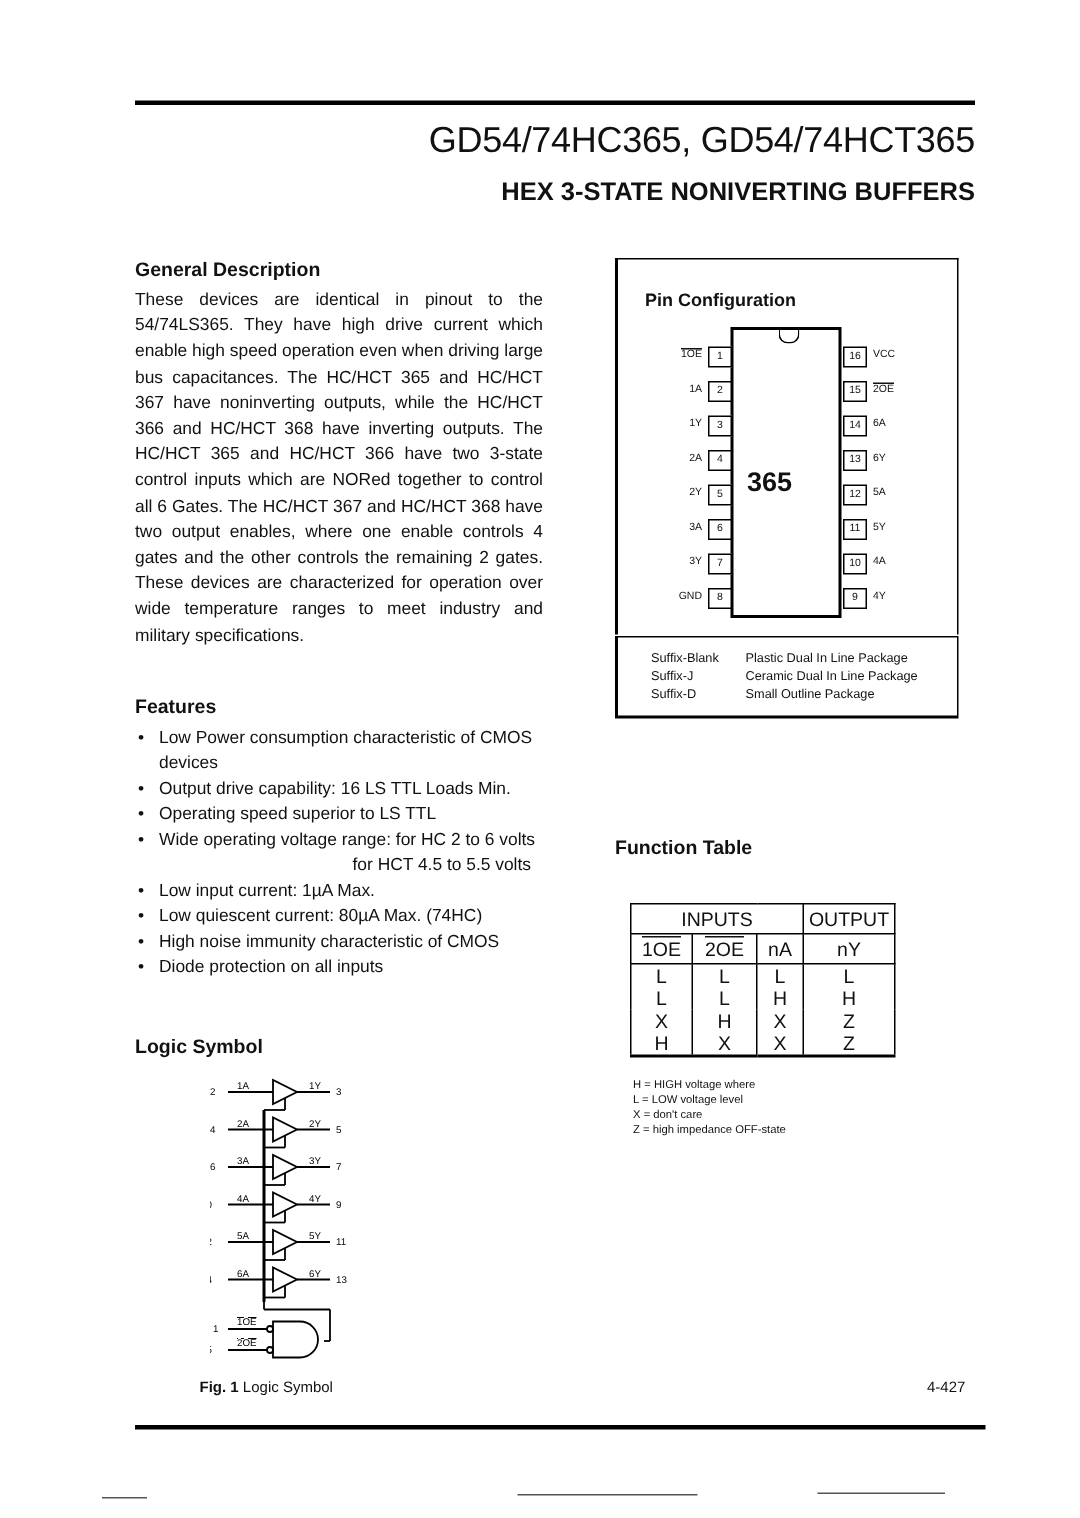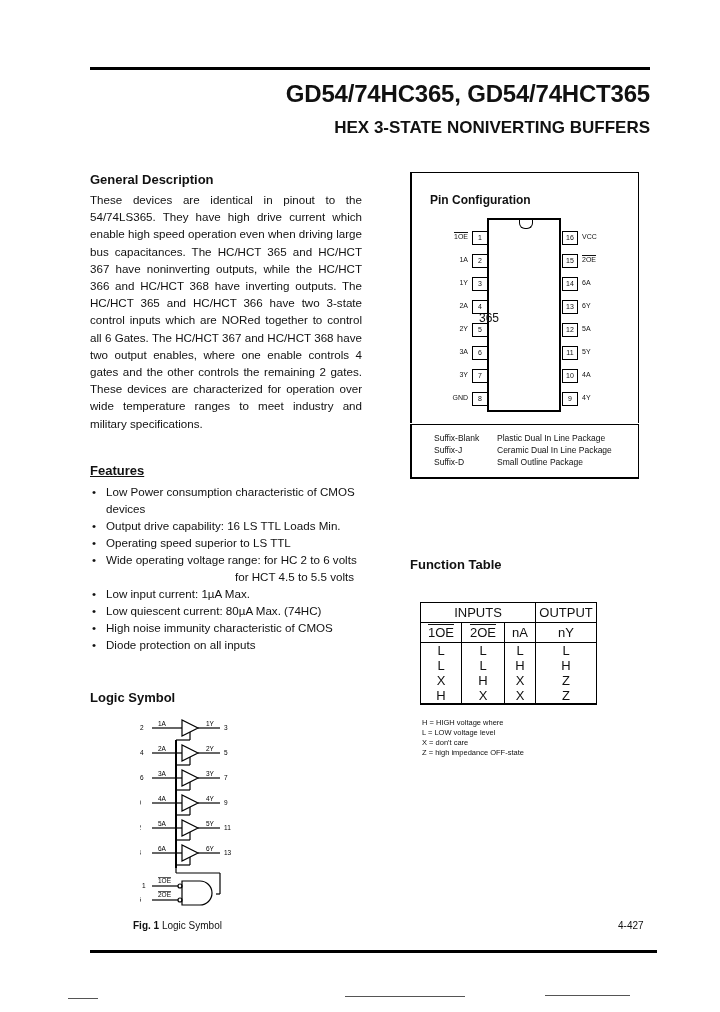--- a/index.html
+++ b/index.html
@@ -1,33 +1,33 @@
 <!DOCTYPE html>
 <html><head>
 <meta charset="utf-8">
 <style>
   html, body { margin:0; padding:0; background:#fff; }
   body { width:720px; height:1012px; position:relative; overflow:hidden; font-family:"Liberation Sans", sans-serif; color:#111; }
   .abs { position:absolute; }
   .topline { left:90px; top:67px; width:560px; height:3px; background:#000; }
-  .title { right:70px; top:80px; font-size:24px; font-weight:bold; letter-spacing:-0.2px; white-space:nowrap; }
+  .title { right:70px; top:80px; font-size:24px; font-weight:normal; letter-spacing:-0.2px; white-space:nowrap; }
   .subtitle { right:70px; top:118px; font-size:17px; font-weight:bold; white-space:nowrap; }
   .h2 { font-size:13px; font-weight:bold; }
   .para { font-size:11.6px; line-height:17.2px; text-align:justify; width:272px; }
   .feat { list-style:none; margin:0; padding:0; width:280px; font-size:11.6px; line-height:17px; }
   .feat li { position:relative; padding-left:16px; }
   .feat li:before { content:"•"; position:absolute; left:2px; }
   .feat .cont { text-align:right; padding-right:16px; }
   .pinbox { left:410px; top:172px; width:226px; height:250px; border-left:2px solid #000; border-top:1px solid #000; border-right:1px solid #000; }
   .pkgbox { left:410px; top:424px; width:226px; height:52px; border:1px solid #000; border-left:2px solid #000; border-bottom:2px solid #000; }
   .chip { left:487px; top:218px; width:70px; height:190px; border:2px solid #000; background:#fff; }
   .notch { left:525px; top:218px; width:12px; height:10px; border:1px solid #000; border-top:none; border-radius:0 0 6px 6px; transform:translateX(-6px); }
   .pinnum { width:14px; height:12px; border:1px solid #000; font-size:7px; line-height:12px; text-align:center; background:#fff; }
   .pinlbl { font-size:7px; white-space:nowrap; }
-  .chiplabel { left:479px; top:311px; font-size:12px; font-weight:normal; }
+  .chiplabel { left:498px; top:311px; font-size:18px; font-weight:bold; }
   .pkg { font-size:8.5px; line-height:12px; }
   .ft { left:420px; top:602px; border-collapse:collapse; font-size:13px; }
   .ft td { border-left:1px solid #000; border-right:1px solid #000; text-align:center; padding:0; height:14px; }
   .ft .hdr td { border-top:1px solid #000; border-bottom:1px solid #000; height:19px; }
   .ft tr.last td { border-bottom:2px solid #000; }
   .legend { font-size:7.5px; line-height:10px; }
   .bottomline { left:90px; top:950px; width:567px; height:3px; background:#000; }
   .pagenum { left:618px; top:920px; font-size:10px; }
   .speck { height:1px; background:#555; }
   .ovl { text-decoration:overline; }
@@ -35,21 +35,21 @@
 </head>
 <body>
 
 <div class="abs topline"></div>
 <div class="abs title">GD54/74HC365, GD54/74HCT365</div>
 <div class="abs subtitle">HEX 3-STATE NONIVERTING BUFFERS</div>
 
 <div class="abs h2" style="left:90px;top:172px;">General Description</div>
 <div class="abs para" style="left:90px;top:191px;">These devices are identical in pinout to the 54/74LS365. They have high drive current which enable high speed operation even when driving large bus capacitances. The HC/HCT 365 and HC/HCT 367 have noninverting outputs, while the HC/HCT 366 and HC/HCT 368 have inverting outputs. The HC/HCT 365 and HC/HCT 366 have two 3-state control inputs which are NORed together to control all 6 Gates. The HC/HCT 367 and HC/HCT 368 have two output enables, where one enable controls 4 gates and the other controls the remaining 2 gates. These devices are characterized for operation over wide temperature ranges to meet industry and military specifications.</div>
 
-<div class="abs h2" style="left:90px;top:463px;text-decoration:underline;">Features</div>
+<div class="abs h2" style="left:90px;top:463px;">Features</div>
 <ul class="abs feat" style="left:90px;top:483px;">
   <li>Low Power consumption characteristic of CMOS devices</li>
   <li>Output drive capability: 16 LS TTL Loads Min.</li>
   <li>Operating speed superior to LS TTL</li>
   <li>Wide operating voltage range: for HC 2 to 6 volts</li>
   <div class="cont">for HCT 4.5 to 5.5 volts</div>
   <li>Low input current: 1µA Max.</li>
   <li>Low quiescent current: 80µA Max. (74HC)</li>
   <li>High noise immunity characteristic of CMOS</li>
   <li>Diode protection on all inputs</li>

